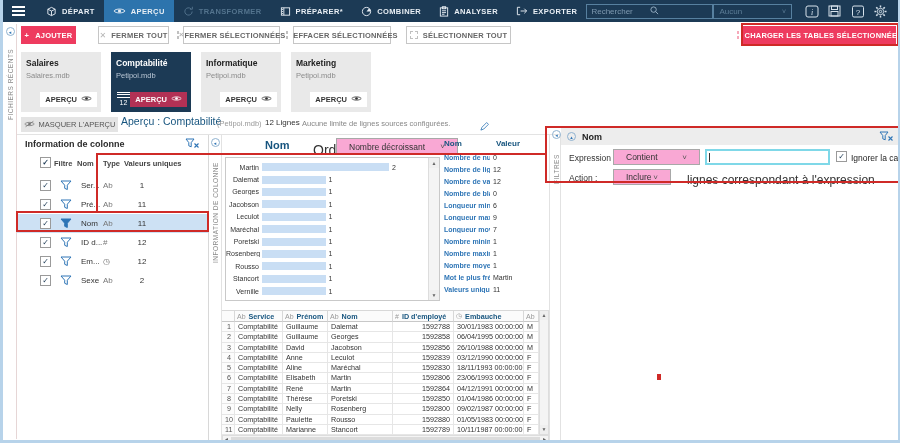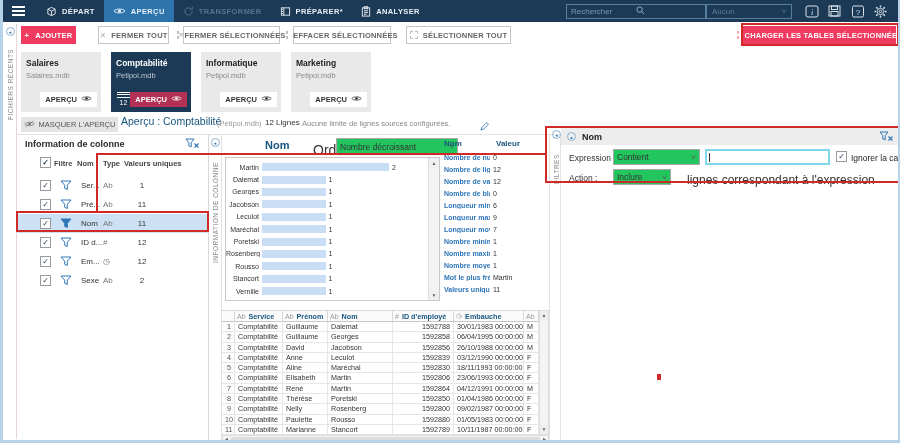--- a/index.html
+++ b/index.html
@@ -62,21 +62,21 @@
 .lrow.sel{background:#cde1f4}
 .cb{position:absolute;width:11px;height:11px;border:1px solid #9a9a9a;background:#fff;font-size:8px;line-height:10px;text-align:center;color:#1c3a55;cursor:pointer}
 .lrow .cb{left:23px;top:4px}
 .lrow .fun{position:absolute;left:43px;top:4px;cursor:pointer}
 .lrow .nm{position:absolute;left:64px;top:5px;font-size:8px;color:#333;white-space:nowrap}
 .lrow .tp{position:absolute;left:86px;top:5px;font-size:8px;color:#777}
 .lrow .uq{position:absolute;left:105px;top:5px;width:40px;text-align:center;font-size:8px;color:#333}
 
 .cp-title{position:absolute;left:262px;top:139px;font-size:11px;font-weight:bold;color:#17557f}
 .cp-ordre{position:absolute;left:310px;top:142px;font-size:14px;color:#333}
-.select{border:1px solid #a8a8a8;background:#22c55e;display:flex;align-items:center;padding:0 3px;font-size:8.5px;color:#333;cursor:pointer}
+.select{border:1px solid #a8a8a8;background:#f9a8d4;display:flex;align-items:center;padding:0 12px;font-size:8.5px;color:#333;cursor:pointer}
 .select .chev{margin-left:auto;color:#555;font-size:8px}
 .cp-select{position:absolute;left:333px;top:138px;width:122px;height:17px}
 .chart{position:absolute;left:222px;top:157px;width:215px;height:144px;border:1px solid #c9c9c9;background:#fff;padding-top:3px}
 .crow{display:flex;align-items:center;height:12.4px}
 .clabel{width:36px;text-align:right;font-size:7px;color:#333;flex:none;padding-right:3px;white-space:nowrap;overflow:hidden}
 .cbar{height:8px;background:#c9def4;flex:none}
 .cval{font-size:7px;color:#333;margin-left:3px}
 .vscroll{position:absolute;right:0;top:0;bottom:0;width:11px;background:#f4f4f4;border-left:1px solid #ddd}
 .vscroll .ar{position:absolute;left:0;width:100%;height:10px;font-size:5px;color:#666;text-align:center;line-height:10px;background:#f0f0f0;cursor:pointer}
 .vscroll .up{top:0}.vscroll .dn{bottom:0}
@@ -166,29 +166,48 @@
               <line x1="4.2" y1="2" x2="4.2" y2="10" stroke="currentColor"></line>
               <circle cx="2.8" cy="3.8" r=".6" fill="currentColor"></circle>
               <circle cx="2.8" cy="6" r=".6" fill="currentColor"></circle>
               <circle cx="2.8" cy="8.2" r=".6" fill="currentColor"></circle>
             </svg>
           </span>
           <span>PRÉPARER*</span>
         </div>
         <div class="tab">
           <span class="ticon">
+            <svg width="11" height="11" viewBox="0 0 12 12">
+              <circle cx="6" cy="6" r="4.5" fill="none" stroke="currentColor"></circle>
+              <path d="M6 6L8.8 2.5A4.5 4.5 0 0 1 10.5 6z" fill="currentColor"></path>
+            </svg>
+          </span>
+          <span>COMBINER</span>
+        </div>
+        <div class="tab">
+          <span class="ticon">
             <svg width="10" height="11" viewBox="0 0 10 12">
               <rect x="1" y="2" width="8" height="9" fill="none" stroke="currentColor"></rect>
               <rect x="3.2" y="0.8" width="3.6" height="2.2" fill="none" stroke="currentColor"></rect>
               <line x1="2.8" y1="5.2" x2="7.2" y2="5.2" stroke="currentColor"></line>
               <line x1="2.8" y1="7.2" x2="7.2" y2="7.2" stroke="currentColor"></line>
               <line x1="2.8" y1="9" x2="5.5" y2="9" stroke="currentColor"></line>
             </svg>
           </span>
           <span>ANALYSER</span>
+        </div>
+        <div class="tab">
+          <span class="ticon">
+            <svg width="12" height="10" viewBox="0 0 13 10">
+              <path d="M4.5 1H1.5v8h3" fill="none" stroke="currentColor"></path>
+              <line x1="5" y1="5" x2="11.5" y2="5" stroke="currentColor"></line>
+              <path d="M9 2.5L11.5 5 9 7.5" fill="none" stroke="currentColor"></path>
+            </svg>
+          </span>
+          <span>EXPORTER</span>
         </div>
       </div>
     <div class="nav-search">
       <span>Rechercher</span>
       <span><svg width="9" height="9" viewBox="0 0 10 10">
             <circle cx="4" cy="4" r="3" fill="none" stroke="#9db4c8"></circle>
             <line x1="6.2" y1="6.2" x2="9" y2="9" stroke="#9db4c8"></line>
           </svg></span>
     </div>
     <div class="nav-select">

